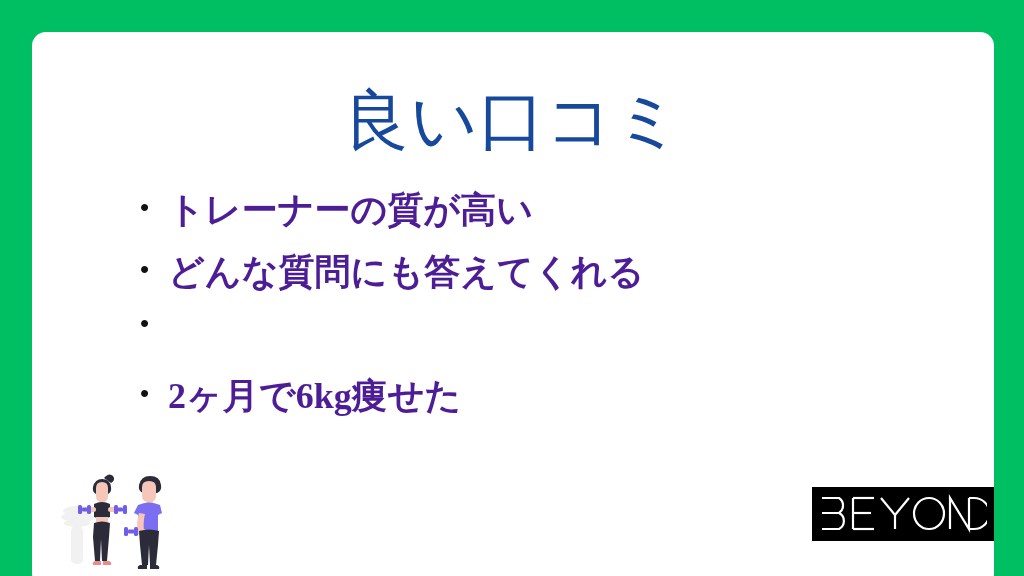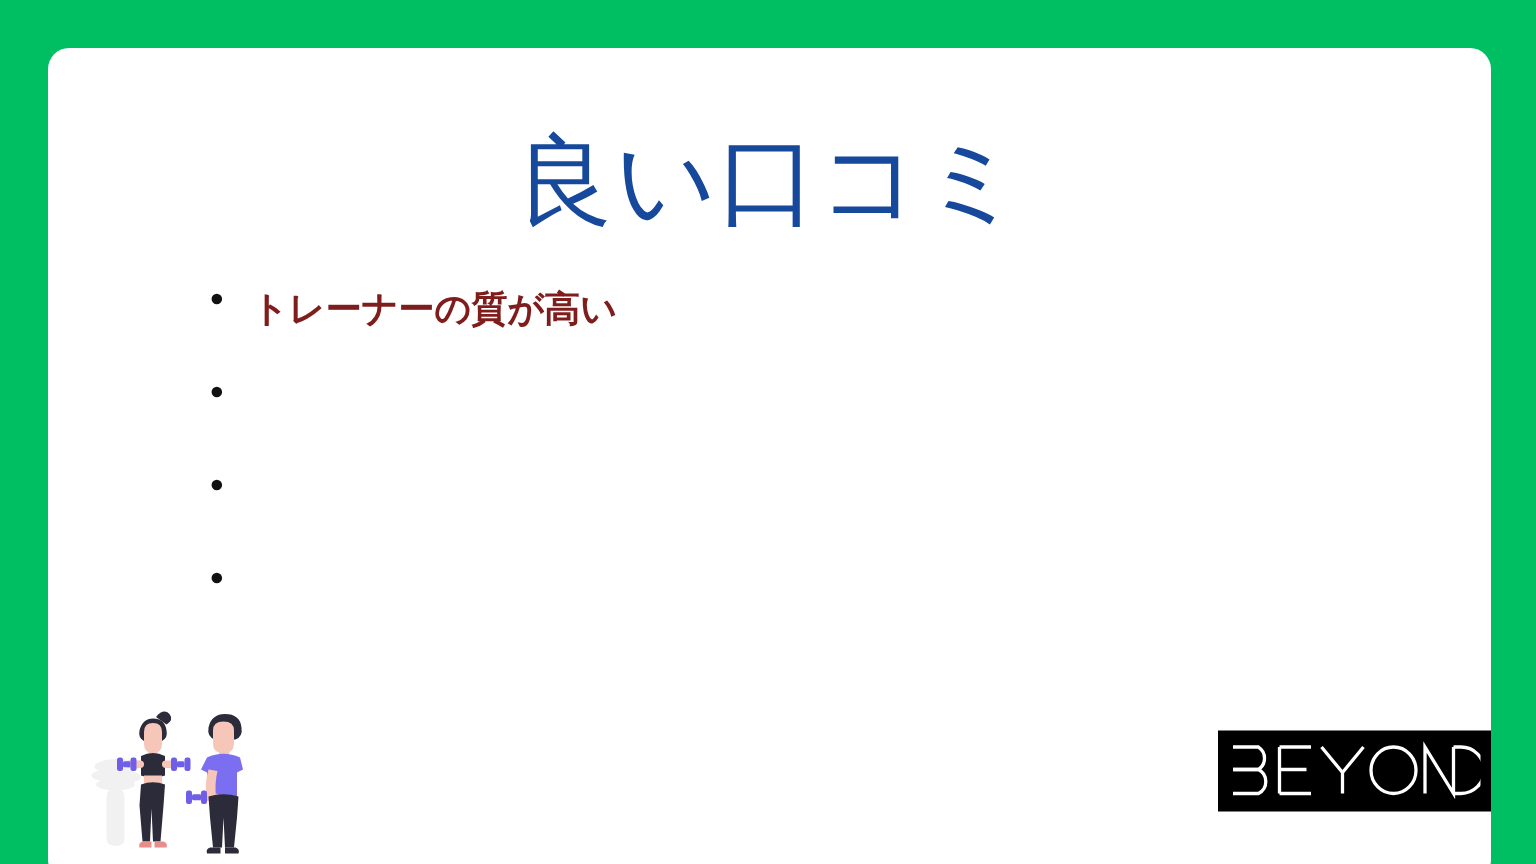--- a/index.html
+++ b/index.html
@@ -69,24 +69,24 @@
     line-height: 1;
     color: #111111;
     text-align: left;
     position: relative;
     top: -6px;
   }
 
   .bullet-text {
     flex: 1 1 auto;
     font-family: "Liberation Serif", "DejaVu Serif", serif;
-    font-size: 24px;
+    font-size: 36px;
     font-weight: 700;
     line-height: 1;
-    color: #7f1d1d;
+    color: #4c1d95;
     letter-spacing: 0px;
     white-space: nowrap;
   }
 
   
   .illustration {
     position: absolute;
     left: 24px;
     bottom: 0px;
     width: 130px;
@@ -119,28 +119,30 @@
 
     <ul class="bullets">
 
       <li class="bullet-row">
         <span class="bullet-dot">•</span>
         <span class="bullet-text">トレーナーの質が高い</span>
       </li>
 
       <li class="bullet-row">
         <span class="bullet-dot">•</span>
-      </li>
-
-      <li class="bullet-row">
-        <span class="bullet-dot">•</span>
-      </li>
-
-      <li class="bullet-row">
-        <span class="bullet-dot">•</span>
+        <span class="bullet-text">どんな質問にも答えてくれる</span>
+      </li>
+
+      <li class="bullet-row">
+        <span class="bullet-dot">•</span>
+      </li>
+
+      <li class="bullet-row">
+        <span class="bullet-dot">•</span>
+        <span class="bullet-text">2ヶ月で6kg痩せた</span>
       </li>
 
     </ul>
 
     <div class="illustration">
       <svg width="130" height="120" viewBox="0 0 130 120" xmlns="http://www.w3.org/2000/svg">
 
         <g fill="#f1f1f1">
           <ellipse cx="22" cy="44" rx="15" ry="5"></ellipse>
           <ellipse cx="16" cy="50" rx="11" ry="4"></ellipse>

